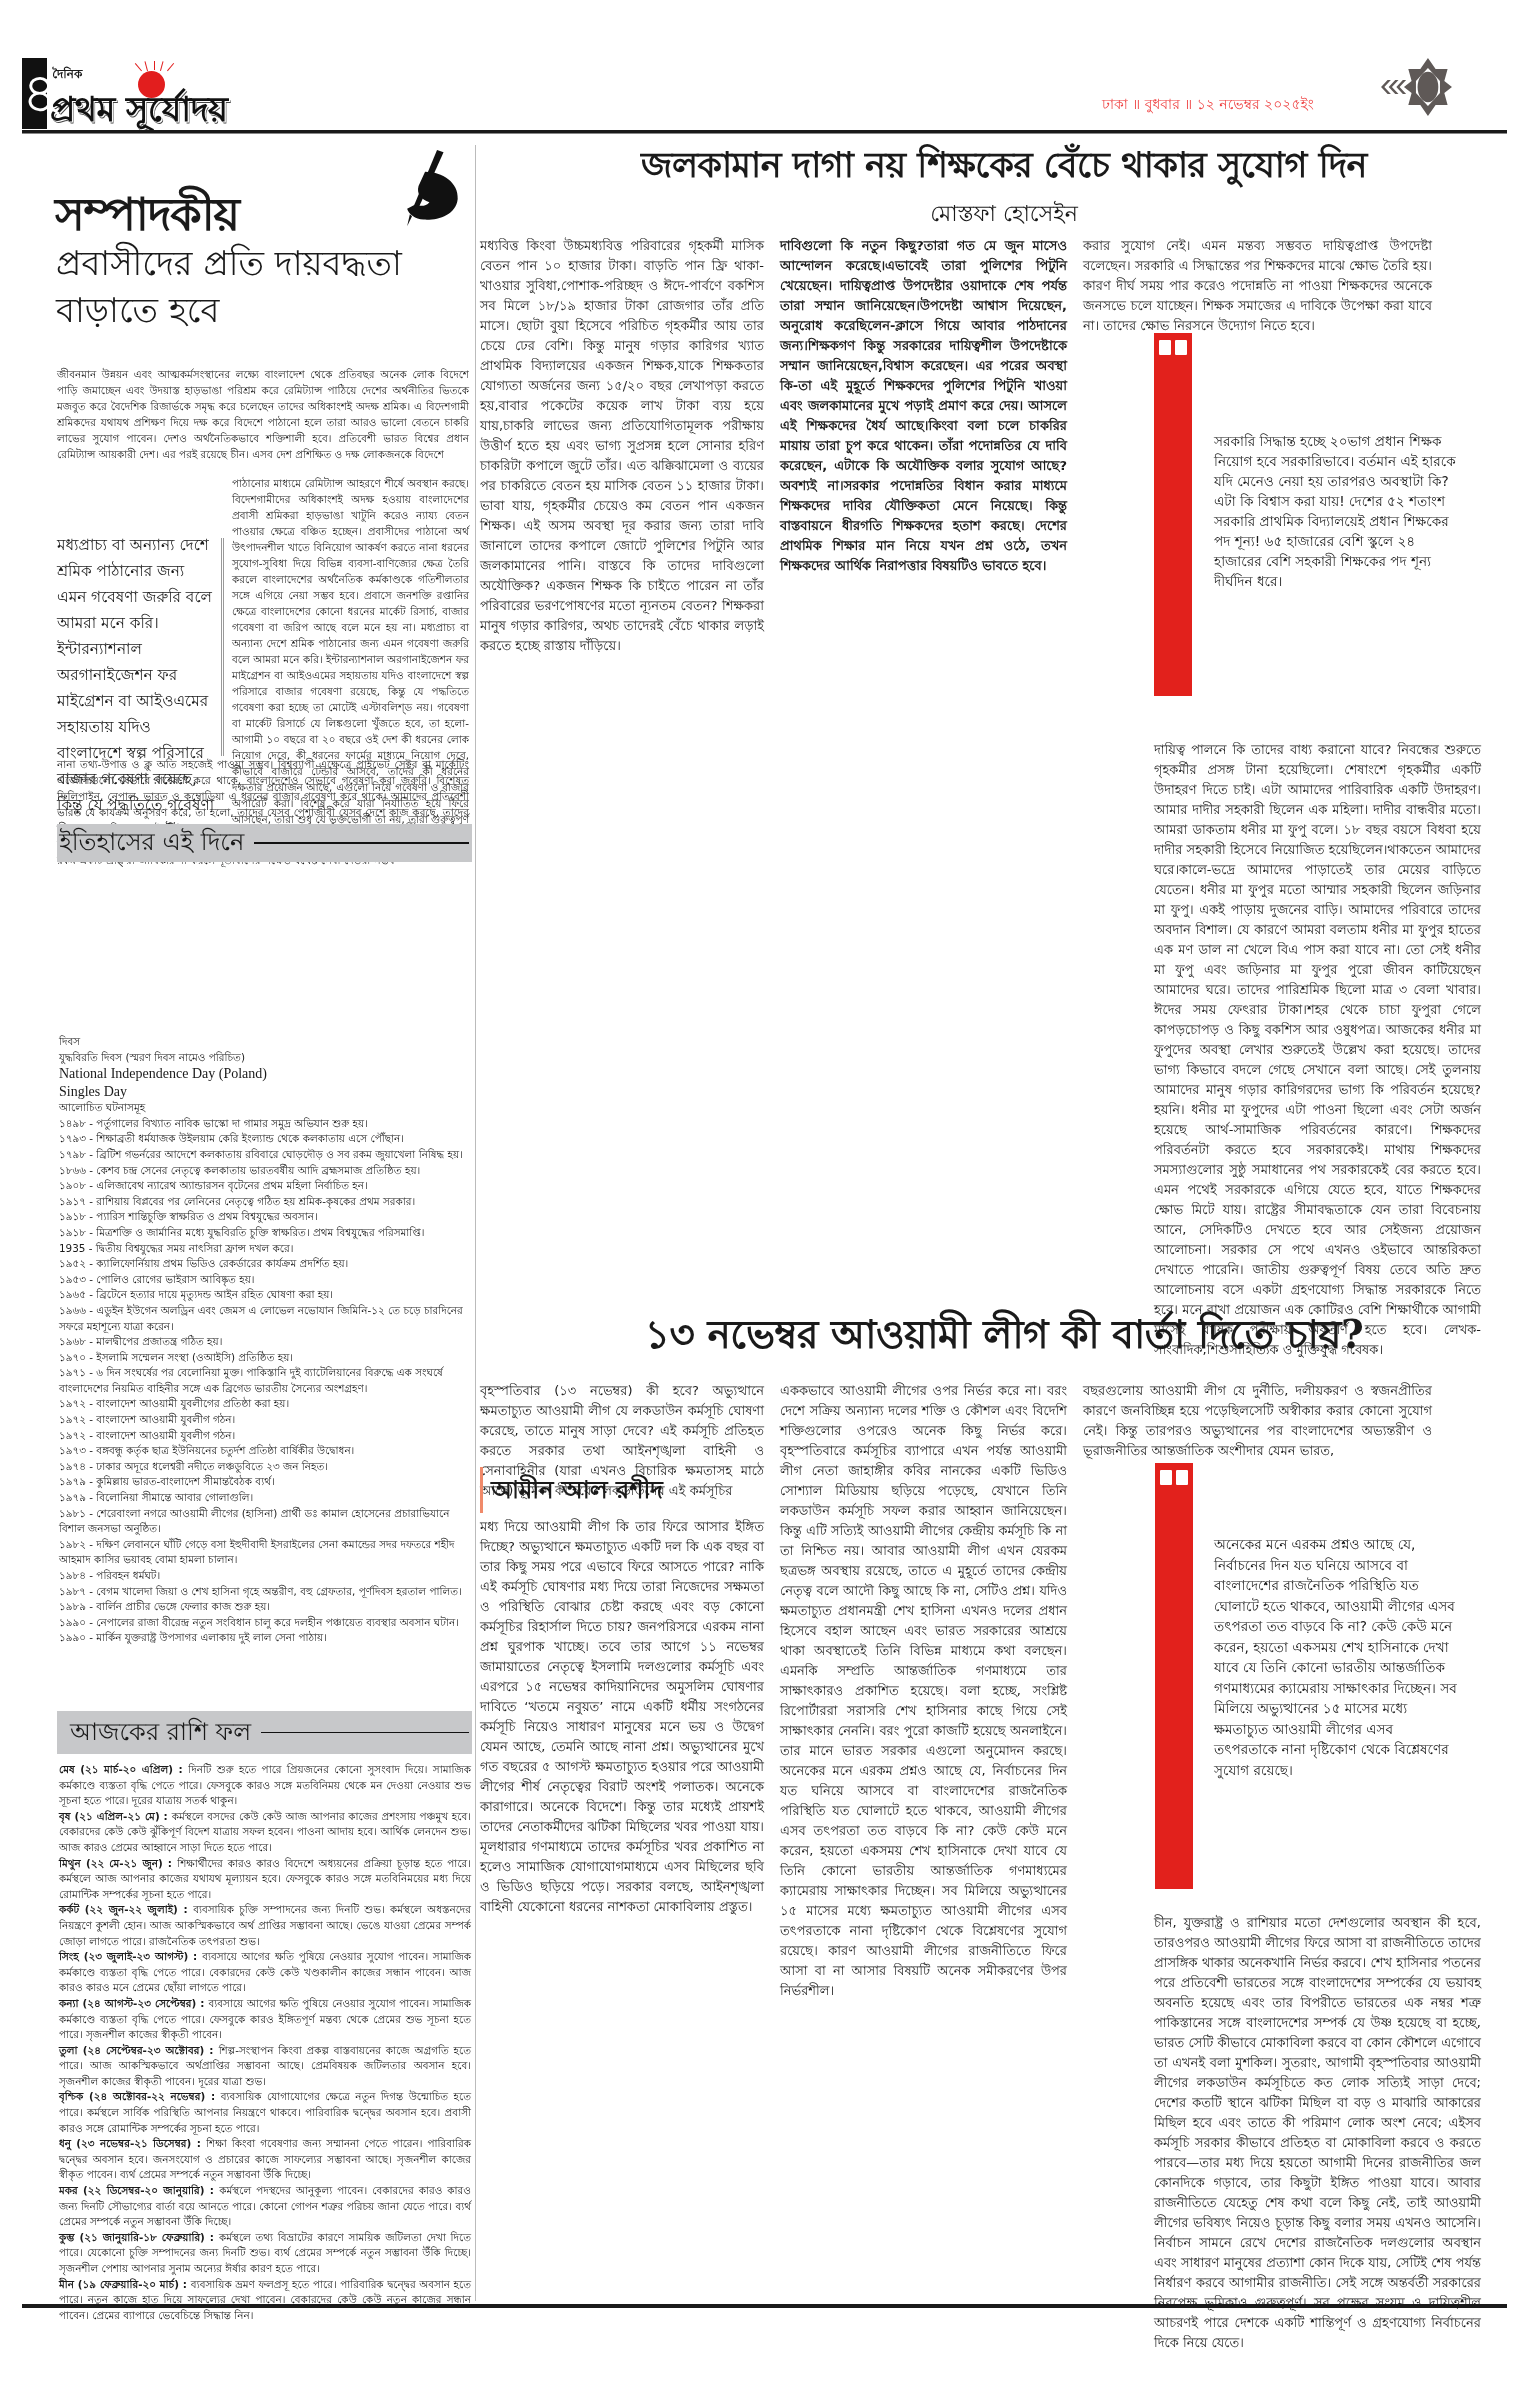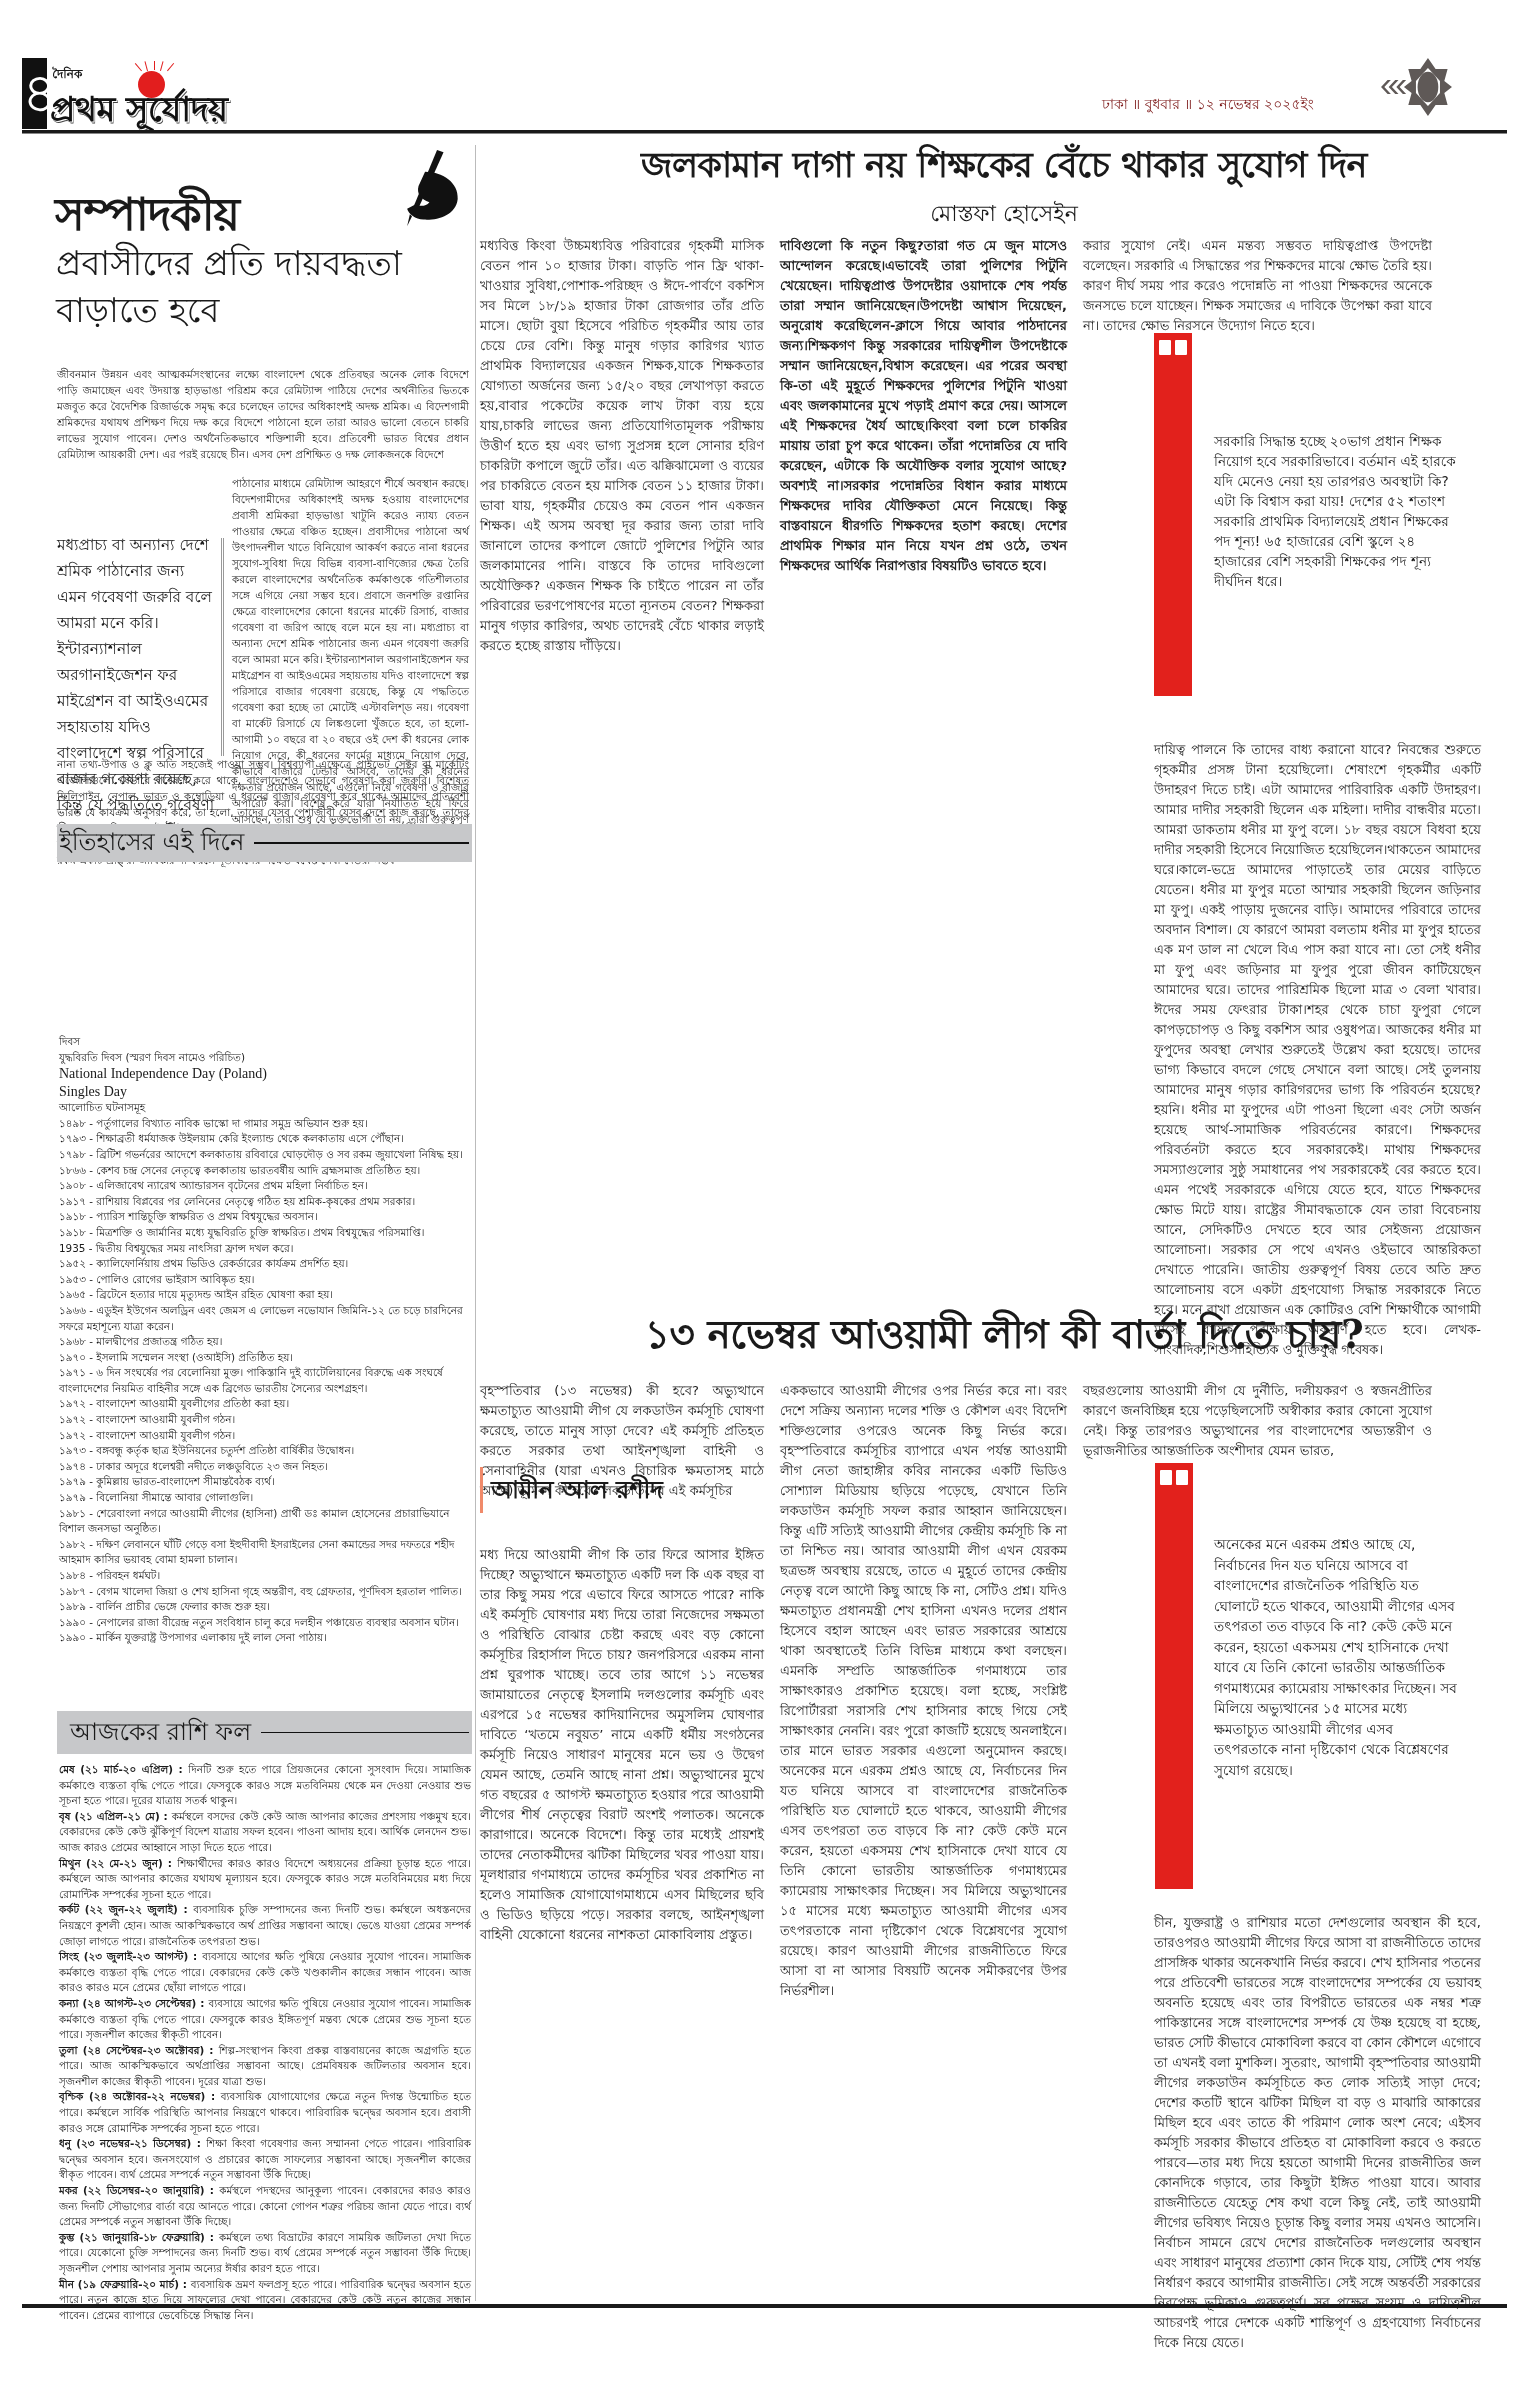--- a/index.html
+++ b/index.html
@@ -10,21 +10,21 @@
   
   #page-no { left: 22px; top: 58px; width: 25px; height: 71px; background: #111; color: #fff;
     font-size: 55px; line-height: 71px; text-align: center; font-family: "DejaVu Sans", sans-serif; }
   #logo { left: 50px; top: 55px; width: 164px; height: 76px; }
   #logo .daily { position: absolute; left: 2.2px; top: 9.8px; font-size: 12px; font-weight: bold; }
   #logo .name { position: absolute; left: 0; top: 28px; font-size: 34px; font-weight: bold;
     font-family: "DejaVu Serif", serif; letter-spacing: -0.5px; color: #111;
     text-shadow: 1.1px 1.1px 0 #fff, 1.6px 1.6px 0 #444; white-space: nowrap; }
   #logo .sun { position: absolute; left: 88px; top: 16.4px; width: 27px; height: 27px; border-radius: 50%; background: #e21e1e; }
   #logo .ray { position: absolute; width: 1.1px; height: 9.8px; background: #e21e1e; top: 5.5px; transform-origin: bottom center; }
-  #dateline { left: 1102px; top: 93px; font-size: 14px; white-space: nowrap; color: #7f1d1d; }
+  #dateline { left: 1102px; top: 93px; font-size: 14px; white-space: nowrap; color: #ef4444; }
   #emblem { left: 1381px; top: 57px; width: 71px; height: 60px; }
   #top-rule { left: 22px; top: 130px; width: 1485px; height: 4.4px; background: #1a1a1a; border-bottom: 1.1px solid #888; }
   #bottom-rule { left: 22px; top: 2304px; width: 1485px; height: 4.4px; background: #1a1a1a; }
 
   
   #editorial-mark { left: 55px; top: 150px; width: 415px; height: 87px; }
   #editorial-mark .label { position: absolute; left: 0; top: 30px; font-size: 45px; font-weight: bold;
     font-family: Liberation Mono, monospace; letter-spacing: -1.1px; }
   #editorial-mark .pen { position: absolute; right: 11px; top: 0; width: 82px; height: 87px; }
   #editorial-title { left: 56px; top: 240px; width: 415px; font-size: 34px; line-height: 47px; font-weight: normal; font-family: "DejaVu Serif", serif; }
@@ -62,21 +62,21 @@
   #a1-quote-bar { left: 1154px; top: 333px; height: 363px; }
   #a1-quote-text { left: 1214px; top: 431px; width: 246px; font-size: 13.6px; line-height: 20px; }
 
   
   #a2-title { left: 480px; top: 1307px; width: 1048px; text-align: center; font-size: 39px; line-height: 55px;
     font-family: "DejaVu Serif", serif; font-weight: bold; letter-spacing: -0.5px; }
   #a2-col1a { left: 480px; top: 1381px; width: 284px; }
   #a2-byline { left: 480px; top: 1467px; width: 284px; height: 46px; }
   #a2-byline .bar { position: absolute; left: 0; top: 0; width: 3.3px; height: 46px; background: #f08a6a; }
   #a2-byline .name { position: absolute; left: 11px; top: 4.4px; font-size: 24px; font-family: "DejaVu Serif", serif; font-weight: bold; }
-  #a2-col1b { left: 480px; top: 1517px; width: 284px; margin-top: 28px; }
+  #a2-col1b { left: 480px; top: 1517px; width: 284px; }
   #a2-col2 { left: 780px; top: 1381px; width: 287px; }
   #a2-col3a { left: 1083px; top: 1381px; width: 349px; }
   #a2-quote-bar { left: 1155px; top: 1463px; height: 426px; }
   #a2-quote-text { left: 1214px; top: 1534px; width: 246px; font-size: 13.6px; line-height: 20.5px; }
   #a2-col3b { left: 1154px; top: 1913px; width: 327px; }
 </style>
 </head>
 <body>
 
 <div class="abs" id="page-no">৪</div>

